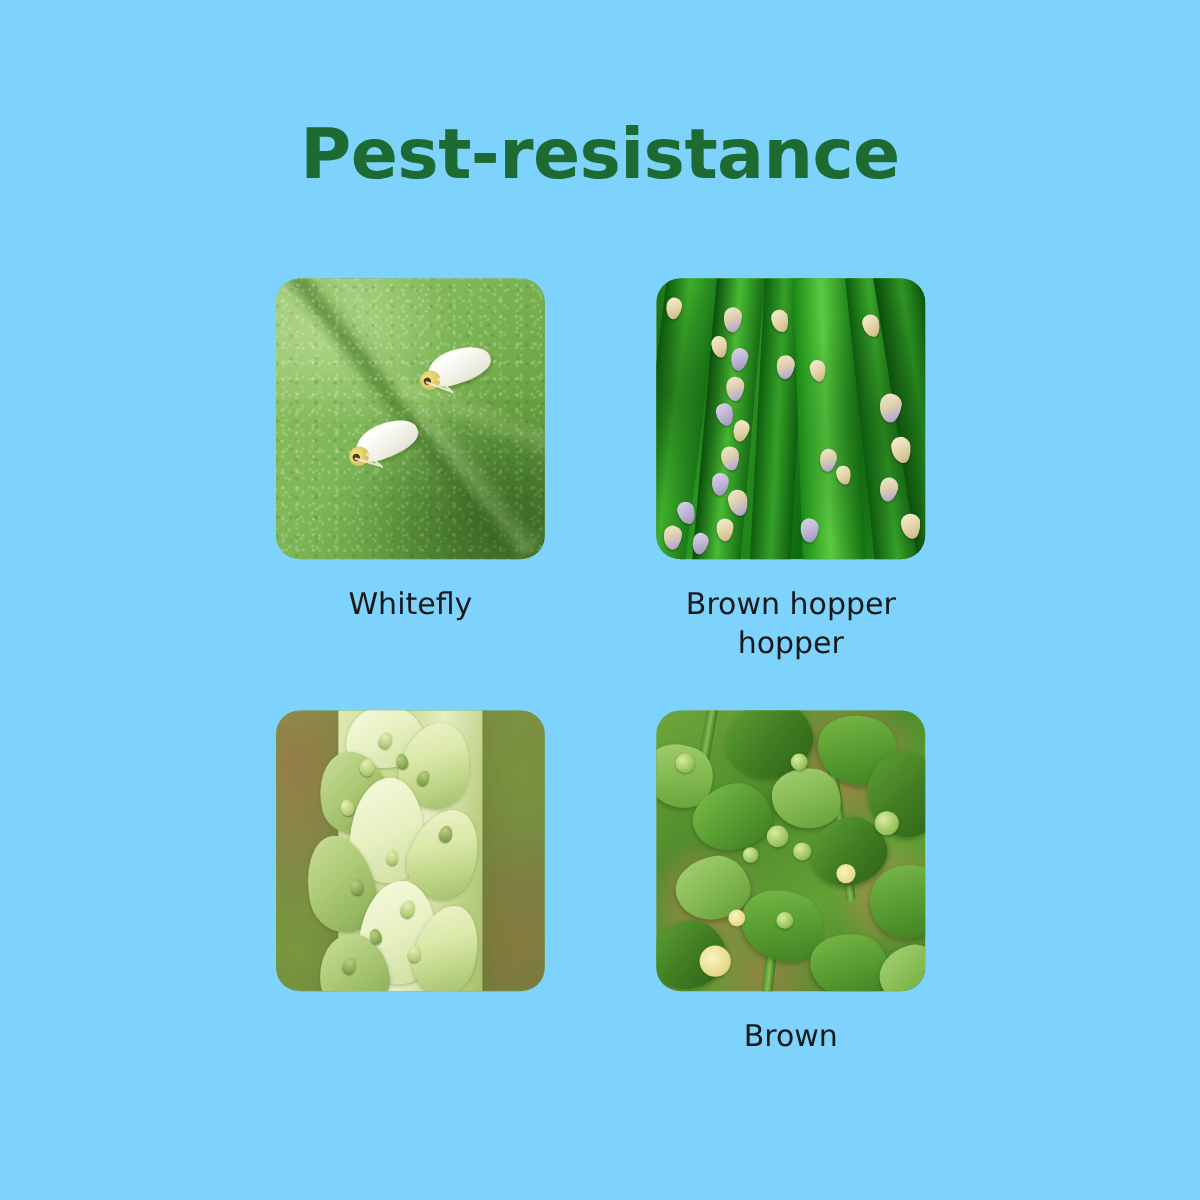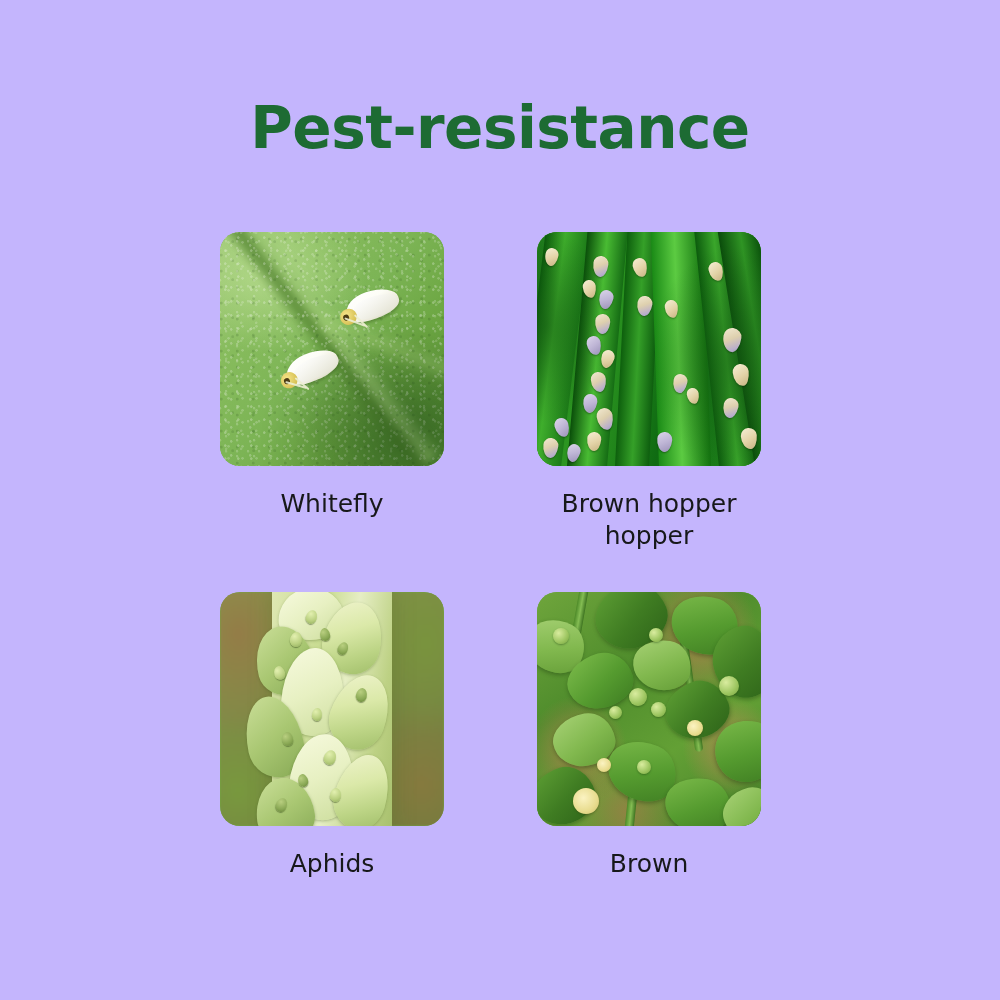--- a/index.html
+++ b/index.html
@@ -12,21 +12,21 @@
     height: 1000px;
     overflow: hidden;
     font-family: "Liberation Sans", sans-serif;
     background: #daf2bd;
   }
 
   #poster {
     position: relative;
     width: 1000px;
     height: 1000px;
-    background: #c4b5fd;
+    background: #7dd3fc;
     box-sizing: border-box;
   }
 
   
   #title {
     position: absolute;
     left: 0;
     top: 98px;
     width: 1000px;
     text-align: center;
@@ -35,21 +35,21 @@
     letter-spacing: -0.5px;
     color: #1d6b33;
     font-family: "DejaVu Sans", sans-serif;
     line-height: 1.05;
     white-space: nowrap;
   }
 
   
   #grid {
     position: absolute;
-    left: 220px;
+    left: 230px;
     top: 232px;
     width: 542px;
     height: 660px;
   }
 
   .pest-card {
     position: absolute;
     width: 224px;
   }
   .pest-card.col-0 { left: 0px; }
@@ -419,21 +419,20 @@
           <div class="aphid" style="left:54px;  top:74px;  width:11px; height:14px; transform:rotate(-16deg);"></div>
           <div class="aphid dark" style="left:136px; top:96px;  width:11px; height:14px; transform:rotate(12deg);"></div>
           <div class="aphid" style="left:92px;  top:116px; width:10px; height:13px; transform:rotate(6deg);"></div>
           <div class="aphid dark" style="left:62px;  top:140px; width:11px; height:14px; transform:rotate(-8deg);"></div>
           <div class="aphid" style="left:104px; top:158px; width:12px; height:15px; transform:rotate(18deg);"></div>
           <div class="aphid dark" style="left:78px;  top:182px; width:10px; height:13px; transform:rotate(-14deg);"></div>
           <div class="aphid" style="left:110px; top:196px; width:11px; height:14px; transform:rotate(10deg);"></div>
           <div class="aphid dark" style="left:56px;  top:206px; width:11px; height:14px; transform:rotate(22deg);"></div>
         </div>
       </div>
-      <div class="caption">Aphids</div>
     </div>
 
     <div class="pest-card col-1 row-1">
       <div class="photo">
         <div class="photo-inner">
           <div class="thrips-bg"></div>
 
           <div class="tstem" style="left:36px;  top:-10px; width:9px;  height:90px;  transform:rotate(10deg);"></div>
           <div class="tstem" style="left:150px; top:40px;  width:8px;  height:120px; transform:rotate(-8deg);"></div>
           <div class="tstem" style="left:92px;  top:150px; width:9px;  height:90px;  transform:rotate(6deg);"></div>

